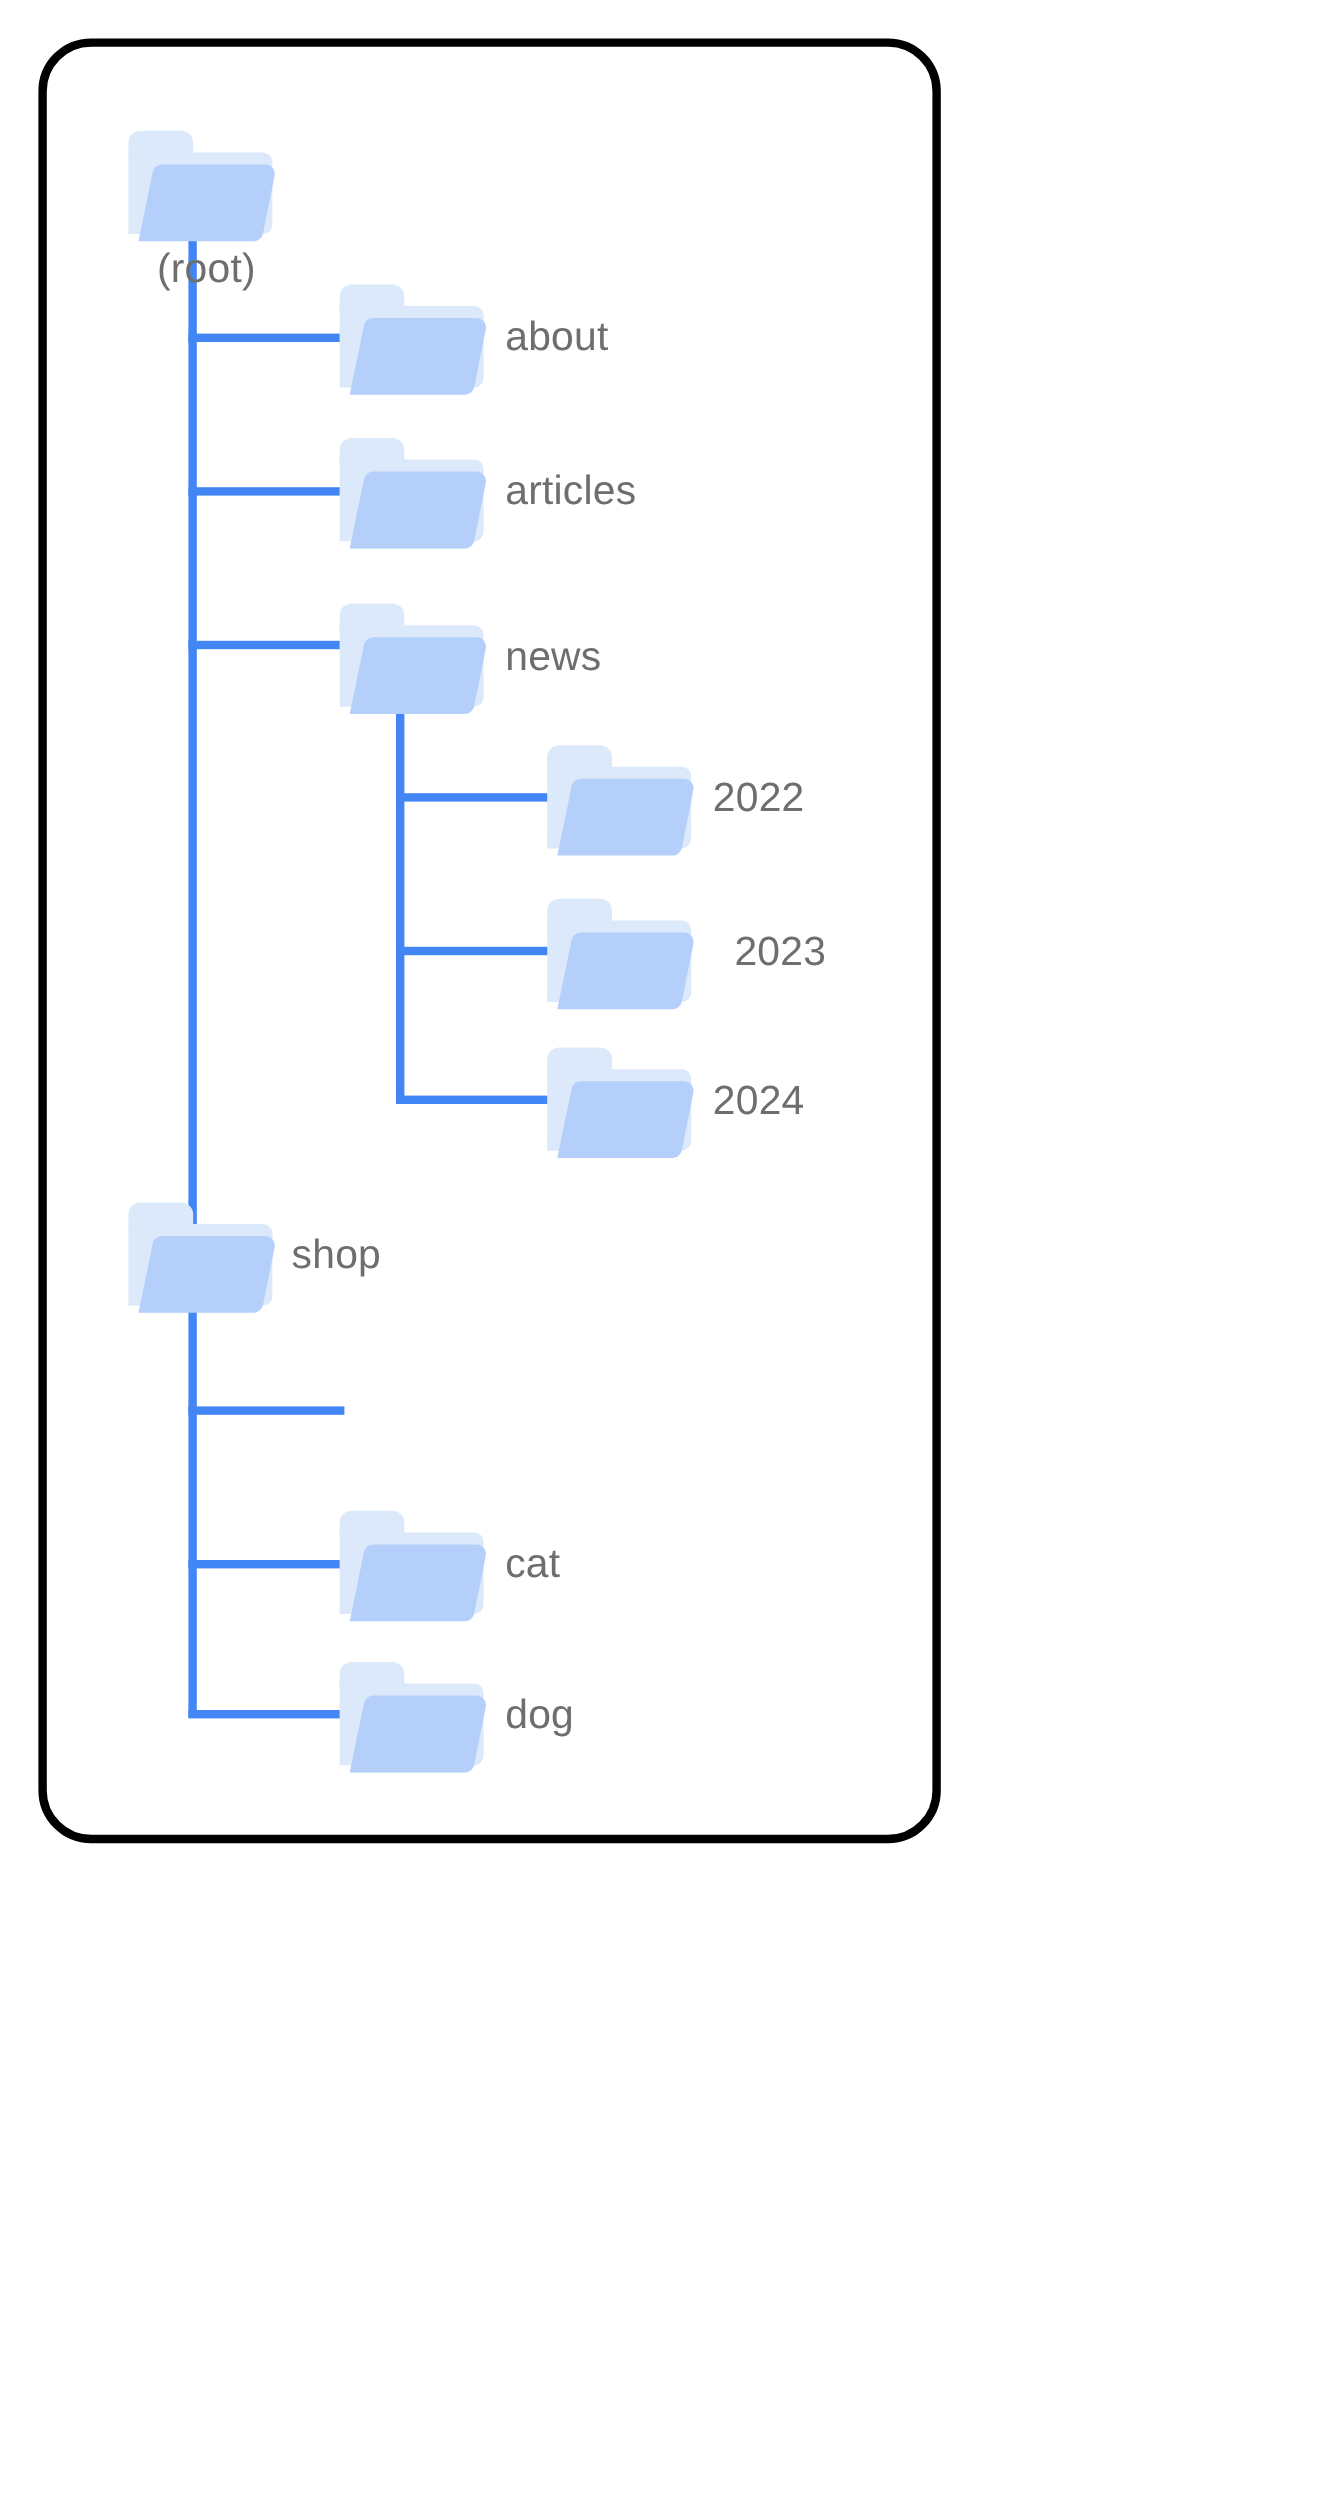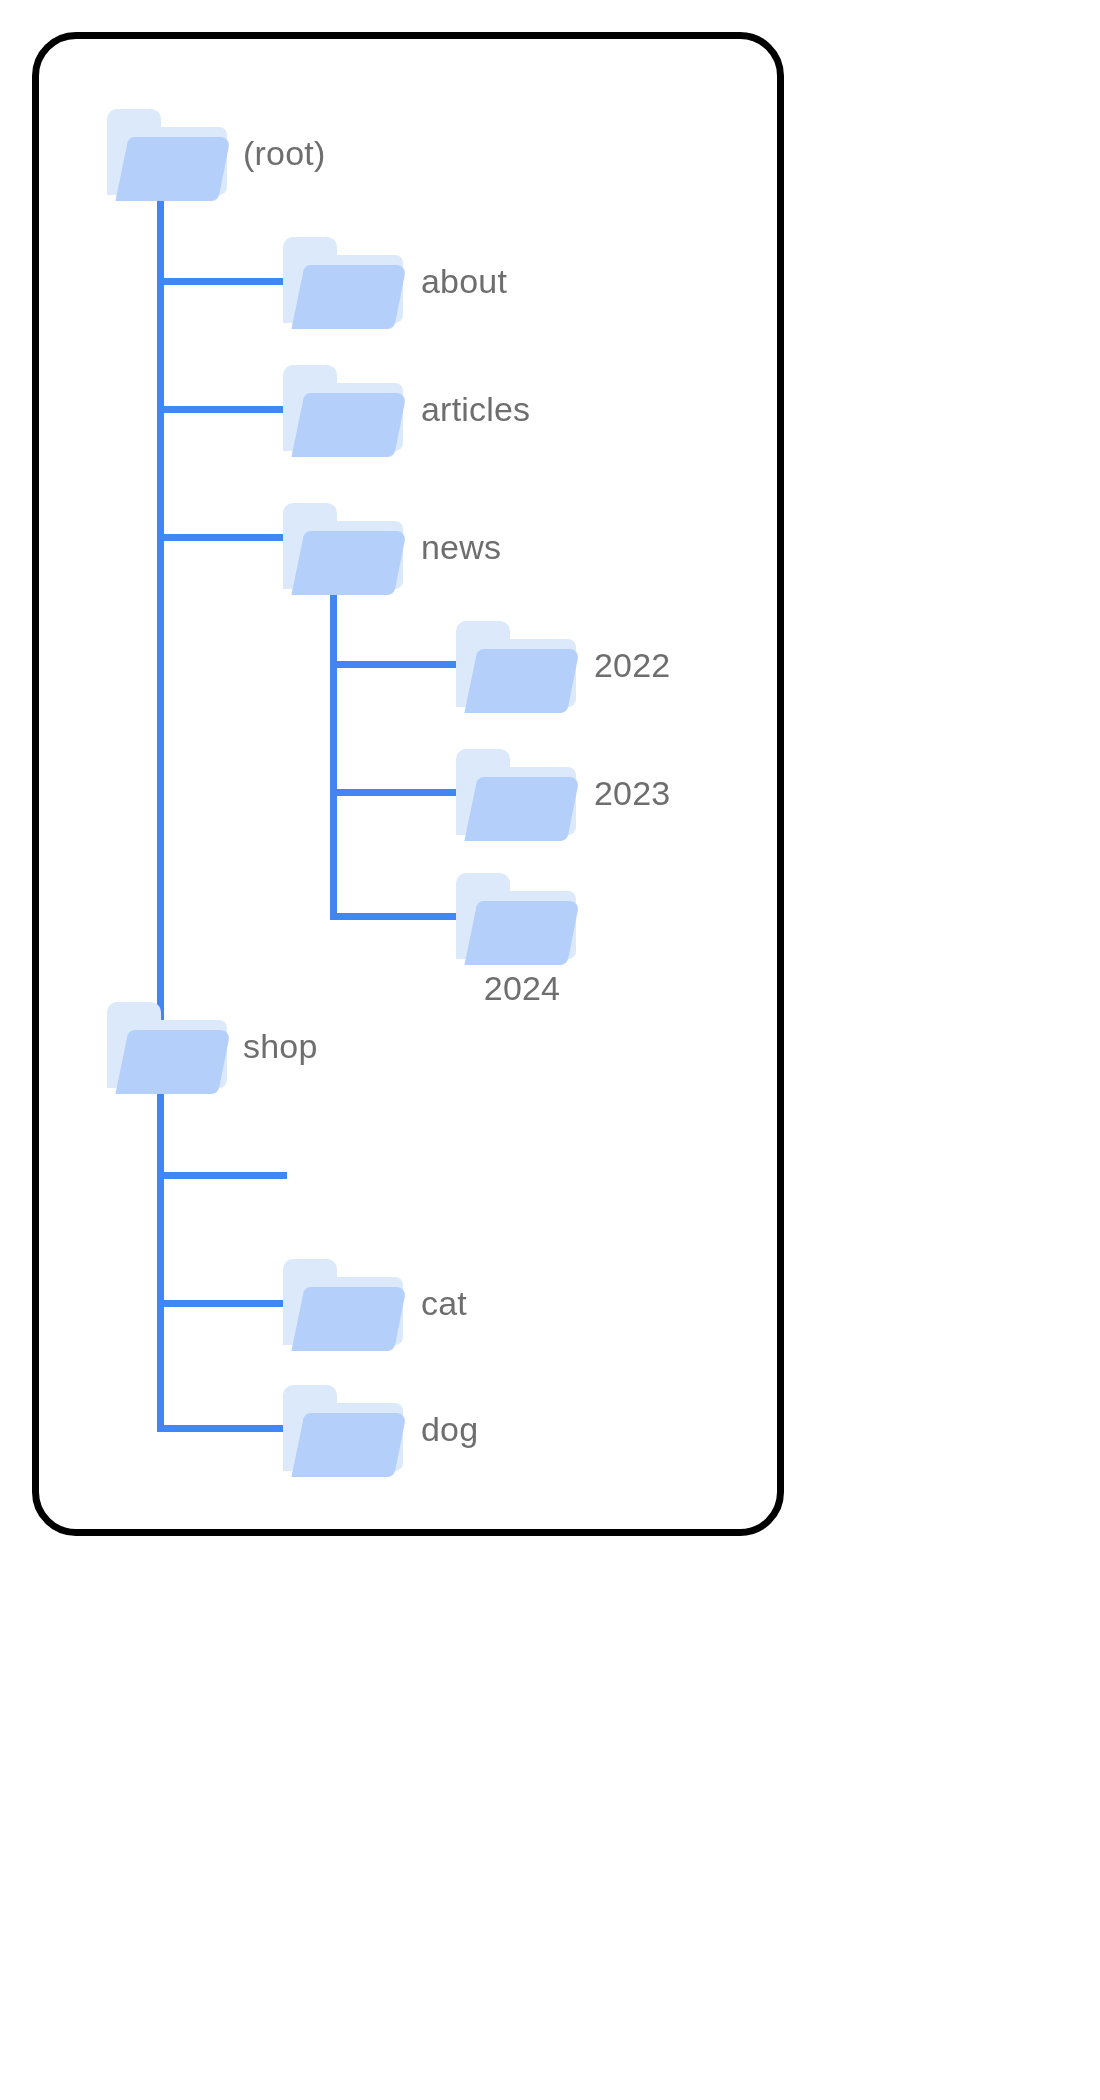--- a/index.html
+++ b/index.html
@@ -103,21 +103,21 @@
       <div class="hline" style="left:291px; top:874px; width:130px;"></div>
 
       <div class="vline" style="left:118px; top:1042px; height:350px;"></div>
 
       <div class="hline" style="left:118px; top:1133px; width:130px;"></div>
 
       <div class="hline" style="left:118px; top:1261px; width:130px;"></div>
 
       <div class="hline" style="left:118px; top:1386px; width:130px;"></div>
 
-      <div class="node" style="left:62px; top:62px;">
+      <div class="node" style="left:62px; top:62px;flex-direction:column;">
         <span class="folder">
           <svg width="130" height="104" viewBox="0 0 130 104" aria-hidden="true">
             <path d="M6 18 a10 10 0 0 1 10-10 h34 a10 10 0 0 1 10 10 v12 h-54 z" fill="#dce9fb"></path>
             <path d="M6 26 h112 a8 8 0 0 1 8 8 v52 a8 8 0 0 1 -8 8 h-112 z" fill="#dce9fb"></path>
             <path d="M26 44 a8 8 0 0 1 8 -8 h86 a8 8 0 0 1 7.8 9.6 l-9.6 48 a8 8 0 0 1 -7.8 6.4 h-96 z" fill="#b4cffa"></path>
           </svg>
         </span>
         <span class="label" style="font-size:34px; margin-left:12px;">(root)</span>
       </div>
 
@@ -158,32 +158,32 @@
         <span class="folder">
           <svg width="130" height="104" viewBox="0 0 130 104" aria-hidden="true">
             <path d="M6 18 a10 10 0 0 1 10-10 h34 a10 10 0 0 1 10 10 v12 h-54 z" fill="#dce9fb"></path>
             <path d="M6 26 h112 a8 8 0 0 1 8 8 v52 a8 8 0 0 1 -8 8 h-112 z" fill="#dce9fb"></path>
             <path d="M26 44 a8 8 0 0 1 8 -8 h86 a8 8 0 0 1 7.8 9.6 l-9.6 48 a8 8 0 0 1 -7.8 6.4 h-96 z" fill="#b4cffa"></path>
           </svg>
         </span>
         <span class="label" style="font-size:34px; margin-left:14px;">2022</span>
       </div>
 
-      <div class="node" style="left:411px; top:702px;">
+      <div class="node" style="left:411px; top:702px;gap:18px;">
         <span class="folder">
           <svg width="130" height="104" viewBox="0 0 130 104" aria-hidden="true">
             <path d="M6 18 a10 10 0 0 1 10-10 h34 a10 10 0 0 1 10 10 v12 h-54 z" fill="#dce9fb"></path>
             <path d="M6 26 h112 a8 8 0 0 1 8 8 v52 a8 8 0 0 1 -8 8 h-112 z" fill="#dce9fb"></path>
             <path d="M26 44 a8 8 0 0 1 8 -8 h86 a8 8 0 0 1 7.8 9.6 l-9.6 48 a8 8 0 0 1 -7.8 6.4 h-96 z" fill="#b4cffa"></path>
           </svg>
         </span>
         <span class="label" style="font-size:34px; margin-left:14px;">2023</span>
       </div>
 
-      <div class="node" style="left:411px; top:826px;flex-direction:column;">
+      <div class="node" style="left:411px; top:826px;">
         <span class="folder">
           <svg width="130" height="104" viewBox="0 0 130 104" aria-hidden="true">
             <path d="M6 18 a10 10 0 0 1 10-10 h34 a10 10 0 0 1 10 10 v12 h-54 z" fill="#dce9fb"></path>
             <path d="M6 26 h112 a8 8 0 0 1 8 8 v52 a8 8 0 0 1 -8 8 h-112 z" fill="#dce9fb"></path>
             <path d="M26 44 a8 8 0 0 1 8 -8 h86 a8 8 0 0 1 7.8 9.6 l-9.6 48 a8 8 0 0 1 -7.8 6.4 h-96 z" fill="#b4cffa"></path>
           </svg>
         </span>
         <span class="label" style="font-size:34px; margin-left:14px;">2024</span>
       </div>
 

